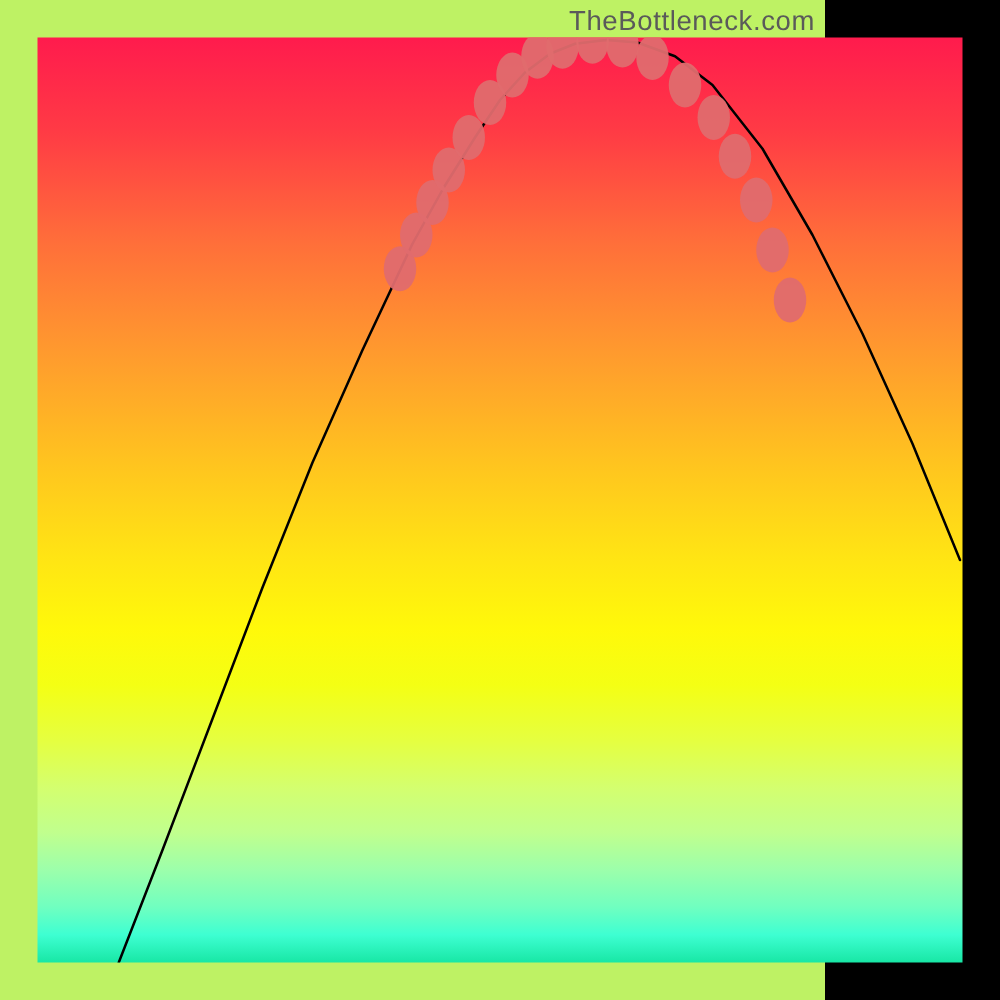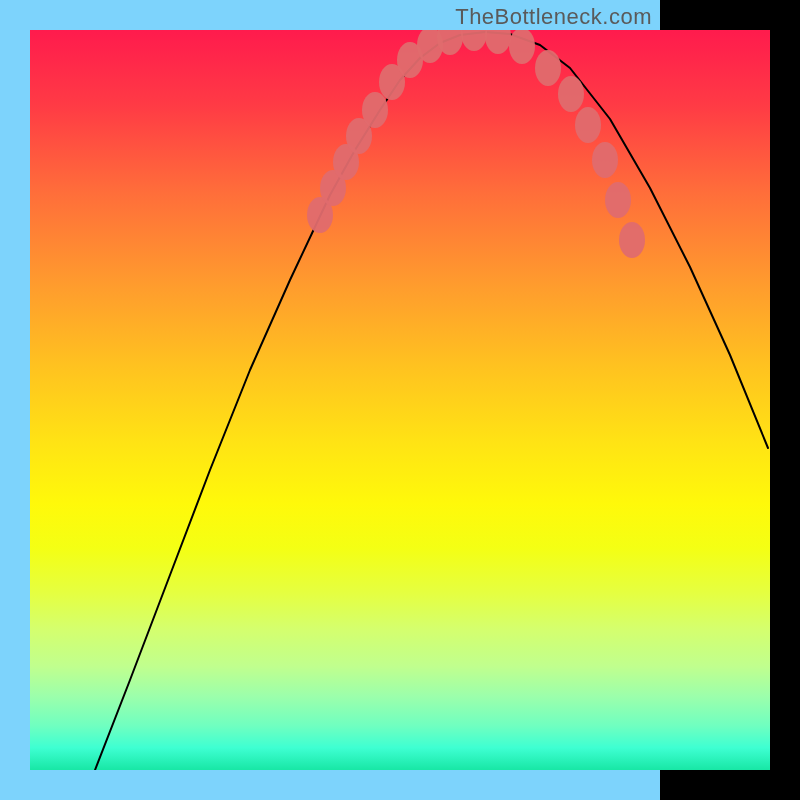--- a/index.html
+++ b/index.html
@@ -10,21 +10,21 @@
     overflow: hidden;
     background: #000;
     font-family: Arial, Helvetica, sans-serif;
   }
   .frame {
     position: absolute;
     left: 0;
     top: 0;
     width: 660px;
     height: 800px;
-    background: #7dd3fc;
+    background: #bef264;
   }
   .plot {
     position: absolute;
     left: 30px;
     top: 30px;
     width: 740px;
     height: 740px;
     background: linear-gradient(to bottom,
       #ff1b4d 0%,
       #ff3a45 10%,

